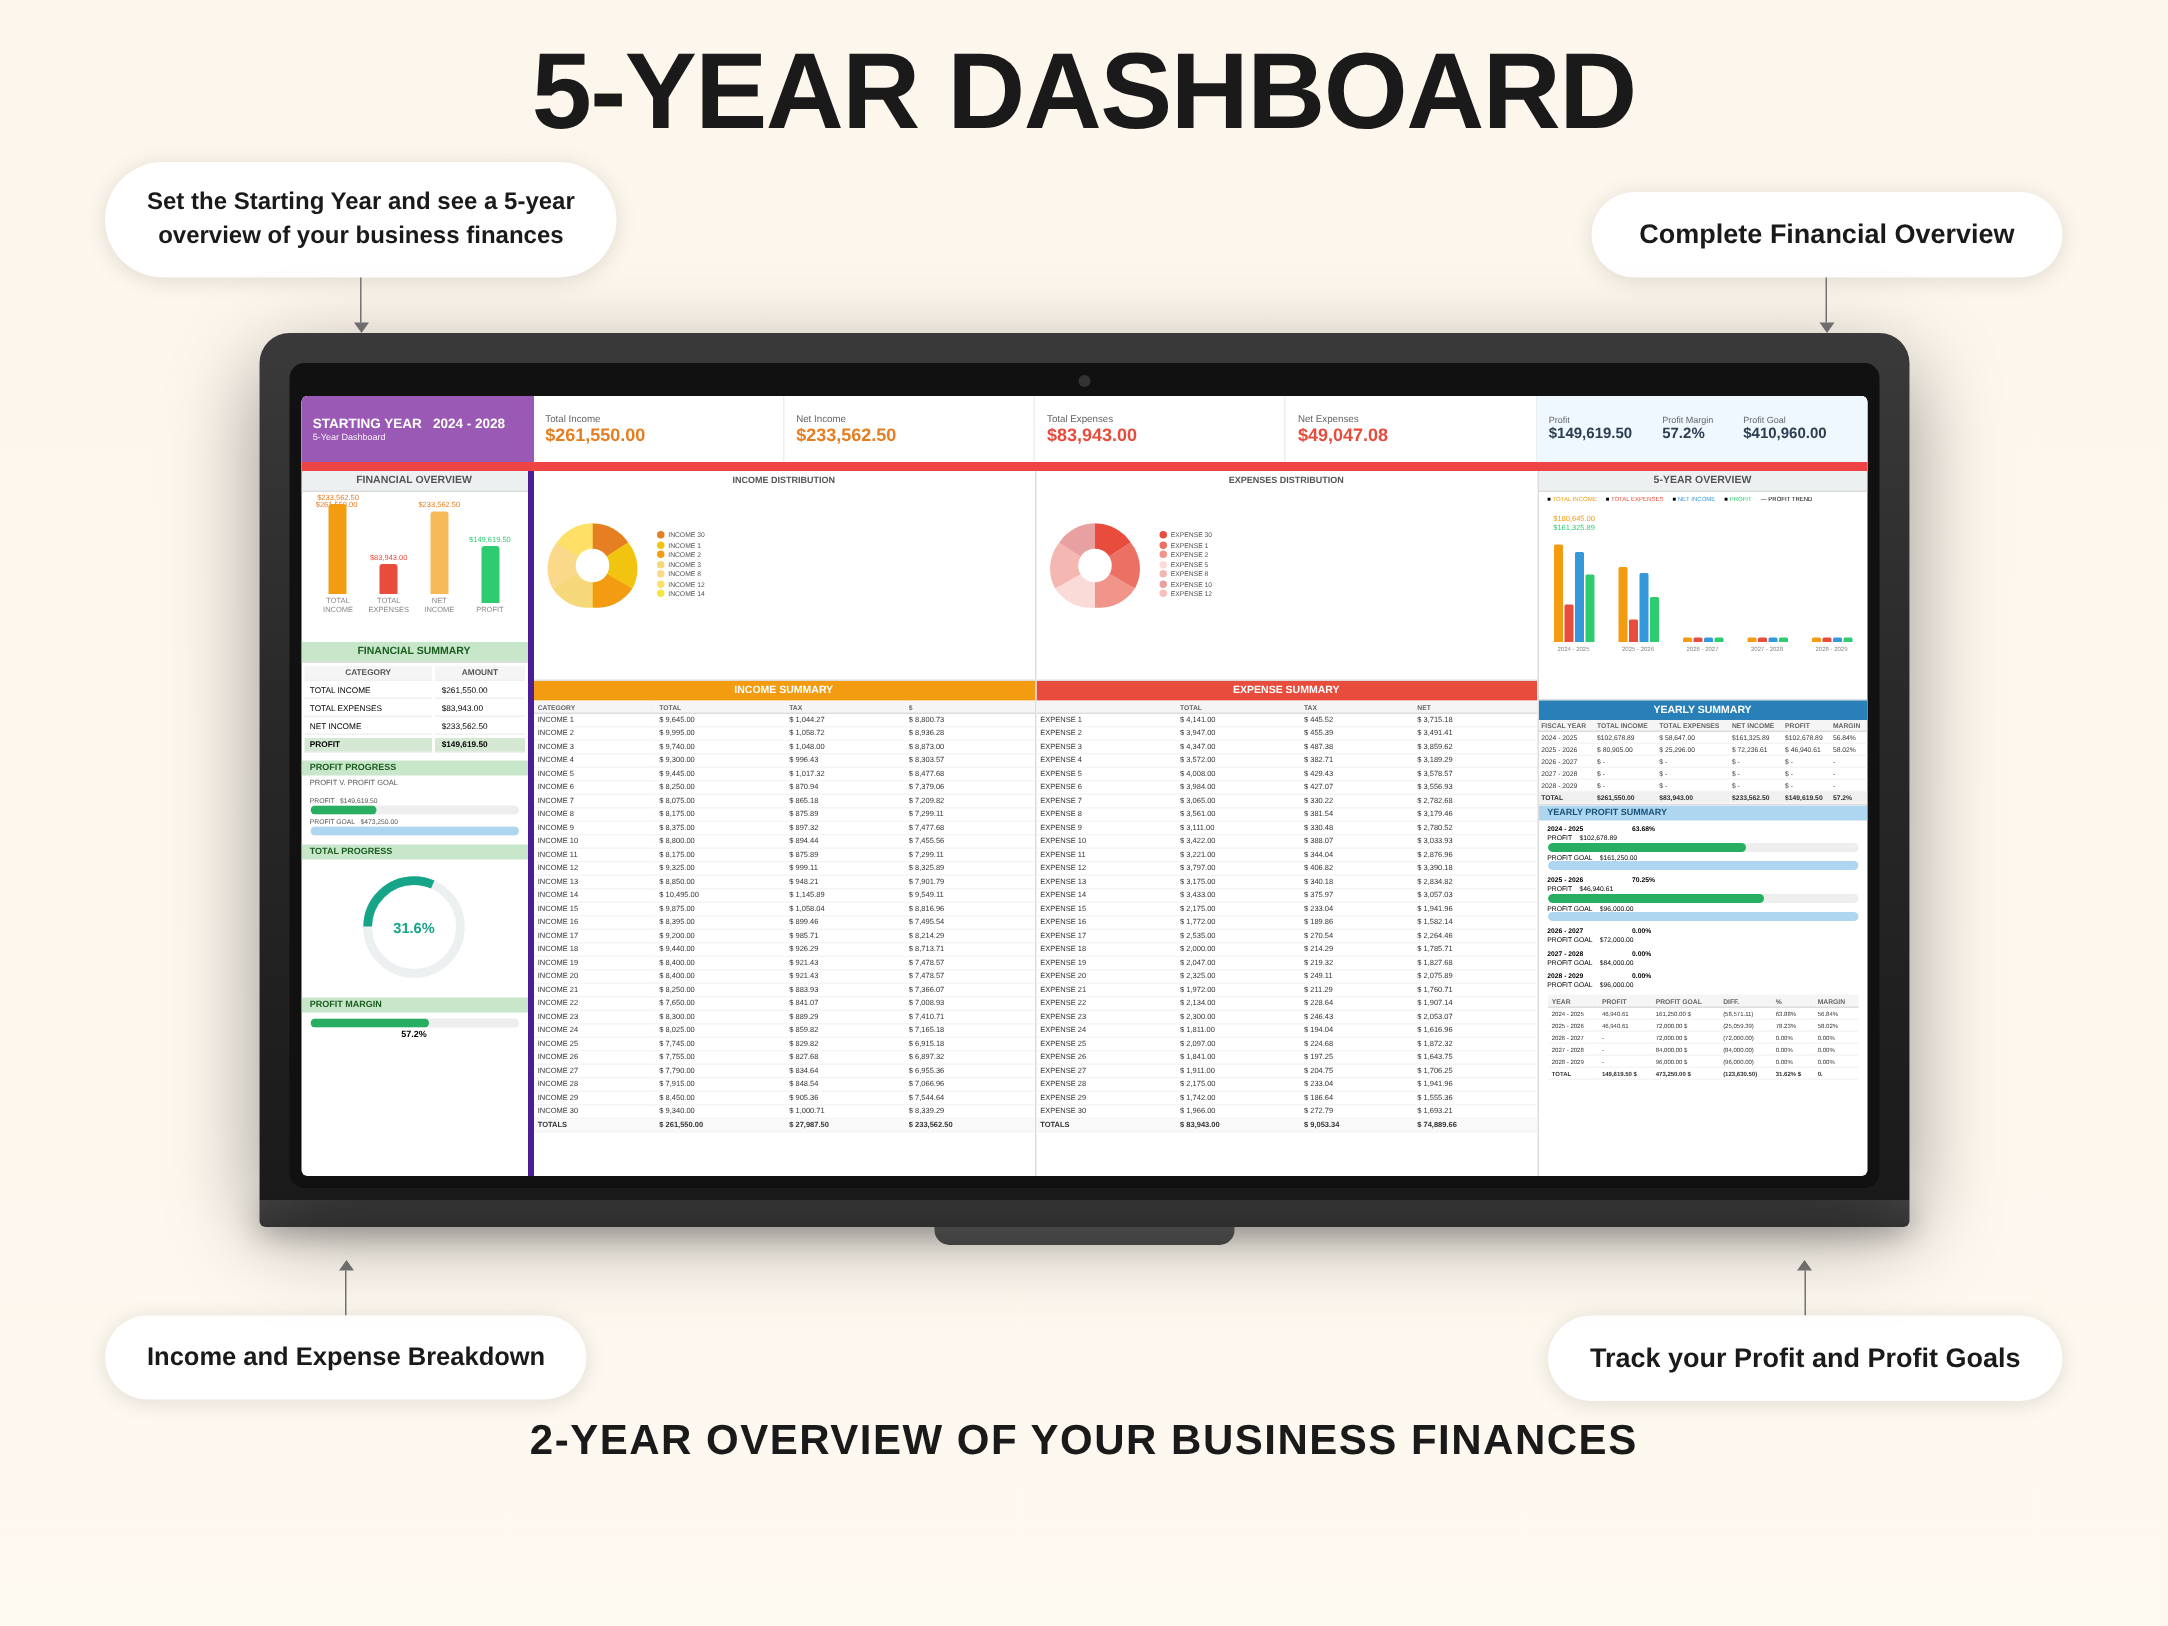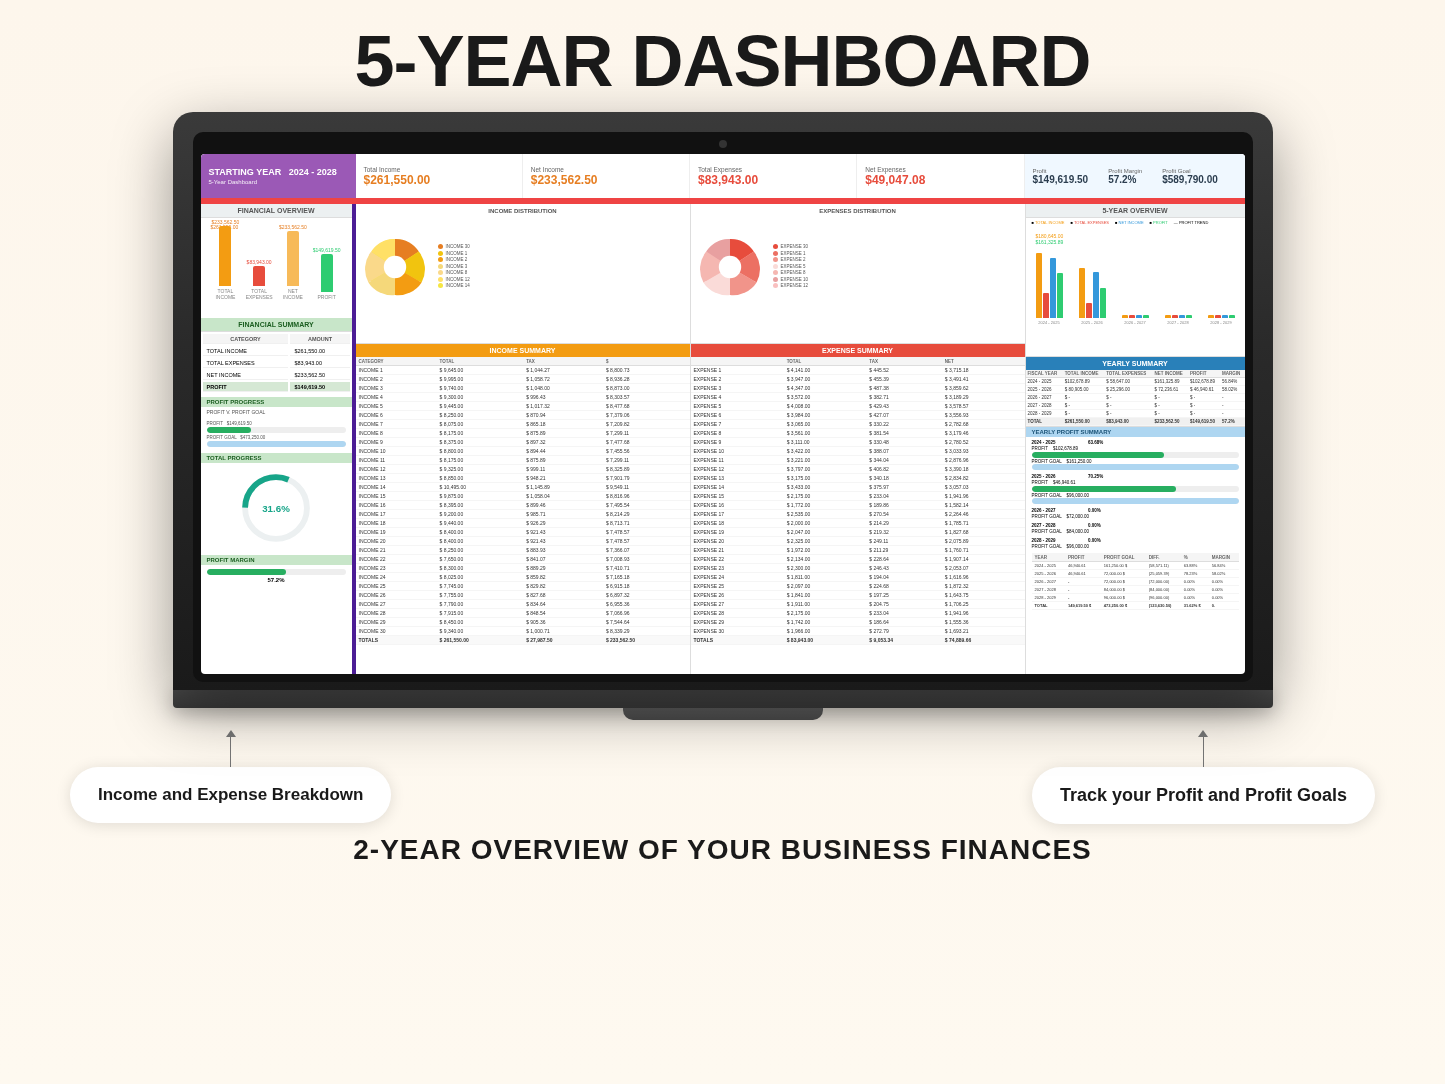--- a/index.html
+++ b/index.html
@@ -491,20 +491,36 @@
       padding: 1px 2px;
     }
   </style>
 </head>
 <body>
 
 <div class="page-wrapper">
 
   <h1 class="main-title">5-YEAR DASHBOARD</h1>
 
+  <div style="width:100%; display:flex; justify-content:space-between; padding:0 70px; align-items:flex-end; height:110px;">
+
+    <div class="callout-item">
+      <div class="bubble" style="font-size:16px; padding:16px 28px;">
+        Set the Starting Year and see a 5-year<br>overview of your business finances
+      </div>
+      <div class="callout-line"></div>
+      <div class="callout-arrow-down"></div>
+    </div>
+
+    <div class="callout-item">
+      <div class="bubble" style="font-size:18px; padding:16px 32px;">Complete Financial Overview</div>
+      <div class="callout-line"></div>
+      <div class="callout-arrow-down"></div>
+    </div>
+  </div>
 
   <div class="laptop-container">
     <div class="laptop-outer">
       <div class="laptop-screen-bezel">
         <div class="laptop-camera"></div>
         <div class="laptop-screen">
 
           <div class="spreadsheet">
 
             <div class="ss-header-row">
@@ -533,21 +549,21 @@
                   <div class="ss-profit-item">
                     <span class="pi-label">Profit</span>
                     <span class="pi-value">$149,619.50</span>
                   </div>
                   <div class="ss-profit-item">
                     <span class="pi-label">Profit Margin</span>
                     <span class="pi-value pct">57.2%</span>
                   </div>
                   <div class="ss-profit-item">
                     <span class="pi-label">Profit Goal</span>
-                    <span class="pi-value">$589,790.00</span>
+                    <span class="pi-value">$410,960.00</span>
                   </div>
                 </div>
               </div>
             </div>
 
             <div class="ss-main">
 
               <div class="ss-left-panel">
                 <div class="ss-section-title">FINANCIAL OVERVIEW</div>
 

